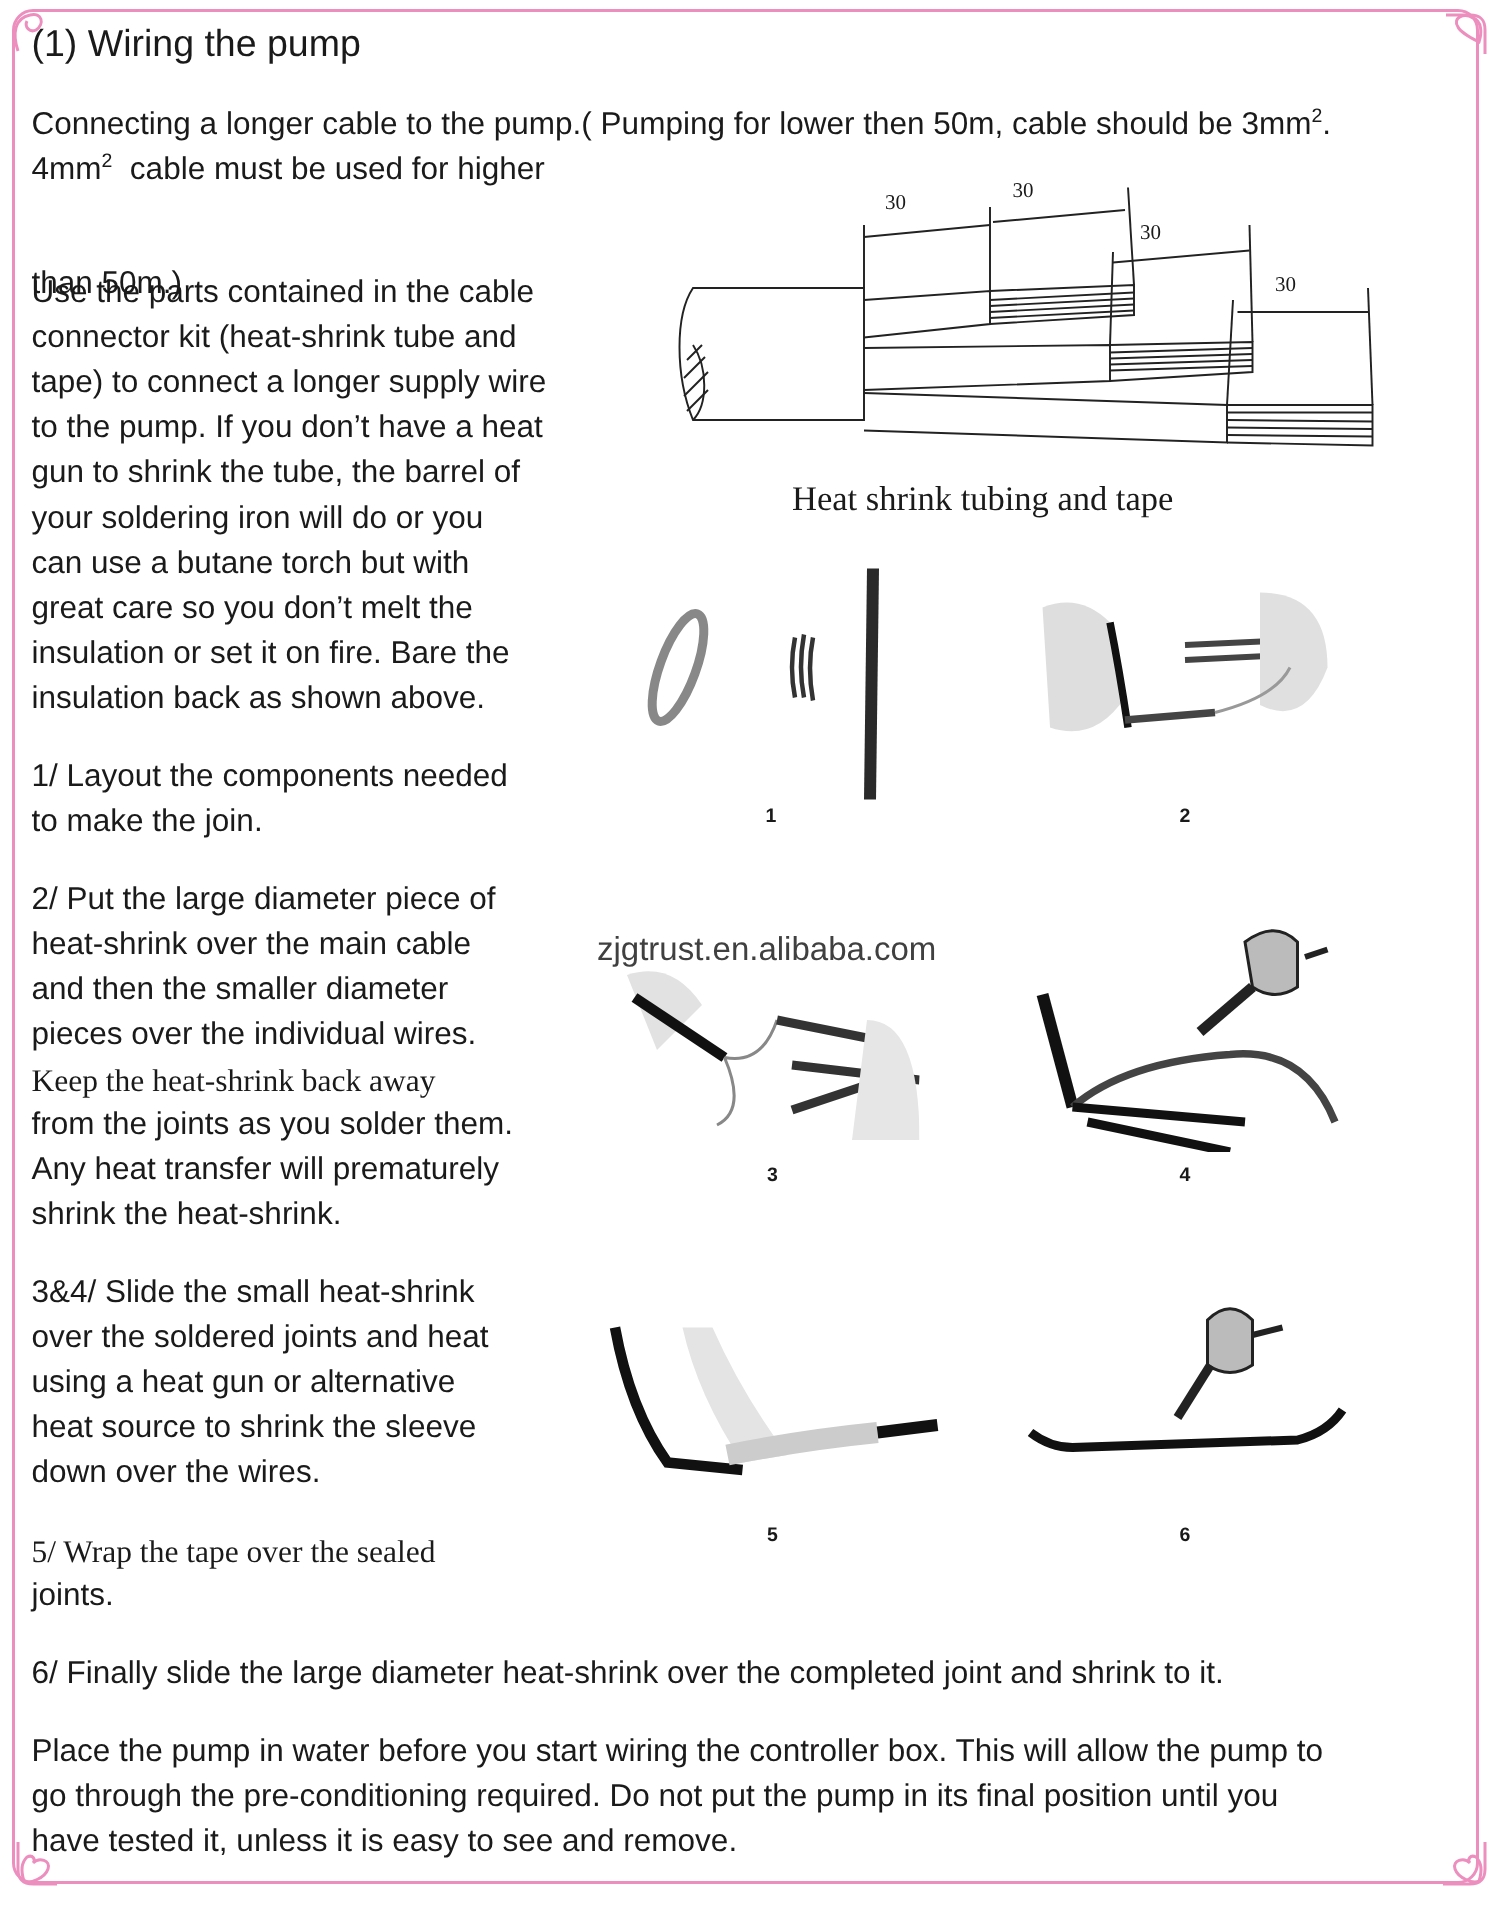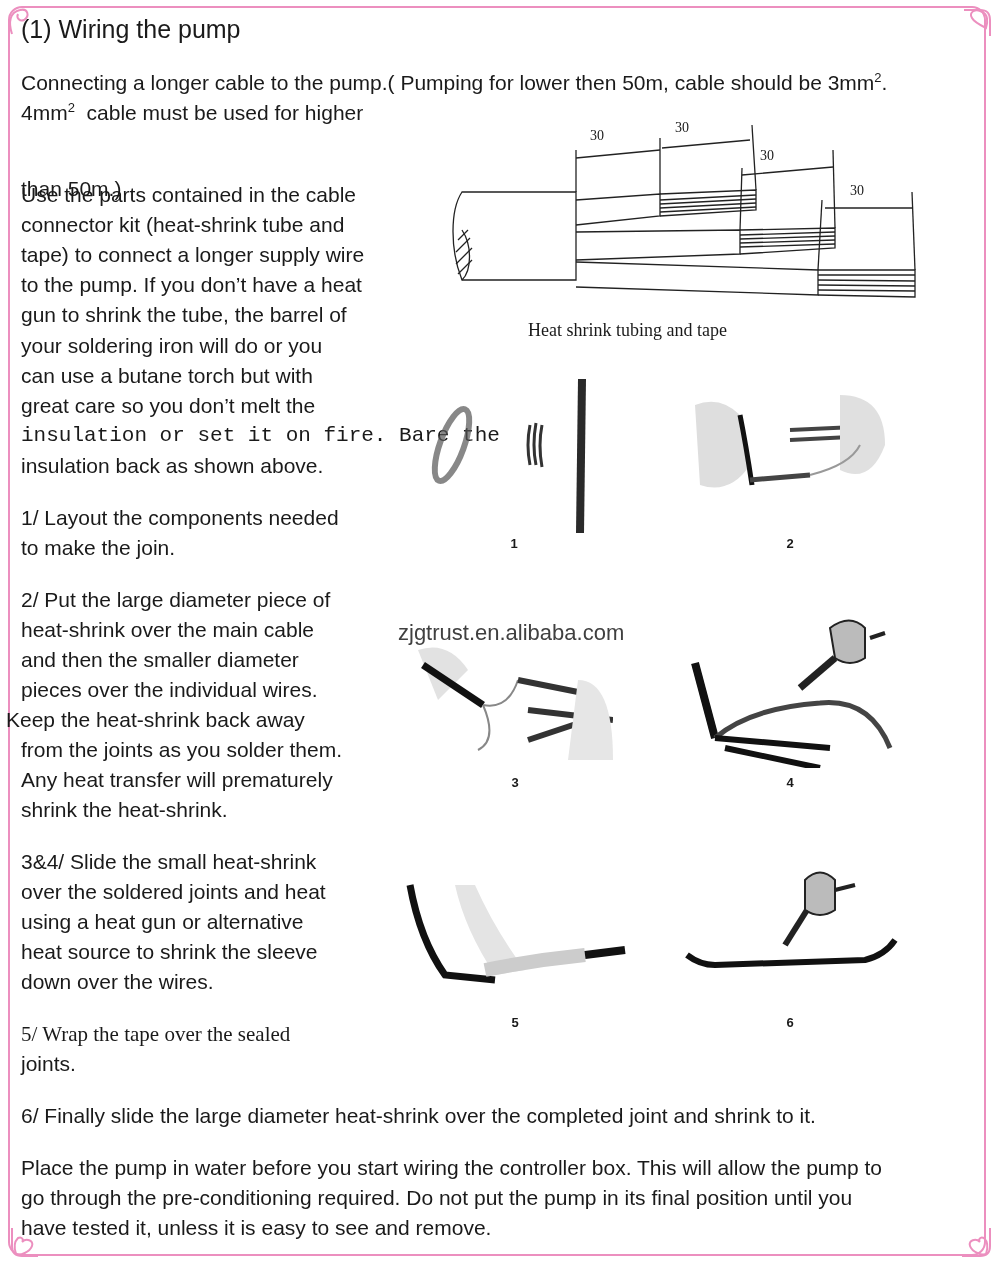--- a/index.html
+++ b/index.html
@@ -5,21 +5,21 @@
   html, body { margin:0; padding:0; background:#ffffff; }
   body { width:1000px; height:1270px; position:relative; overflow:hidden;
          font-family:"Liberation Sans", sans-serif; color:#1a1a1a; }
   .frame { position:absolute; left:8px; top:6px; width:978px; height:1250px;
            border:2px solid #ec8fbf; border-radius:14px; box-sizing:border-box; }
   .corner { position:absolute; width:34px; height:34px; }
   .corner svg { width:100%; height:100%; }
   .t { position:absolute; font-size:21px; line-height:30px; white-space:nowrap; }
   .title { position:absolute; left:21px; top:15px; font-size:25px; }
   sup { font-size:13px; line-height:0; }
-  .caption { position:absolute; left:528px; top:320px; font-family:"Liberation Serif", serif; font-size:18px; }
+  .caption { position:absolute; left:528px; top:320px; font-family:"Liberation Serif", serif; font-size:23px; }
   .watermark { position:absolute; left:398px; top:620px; font-size:22px; color:#404040; }
   .photo { position:absolute; }
   .photo svg { width:100%; height:100%; }
   .num { position:absolute; font-weight:bold; font-size:13px; width:20px; text-align:center; }
   .diagram { position:absolute; left:450px; top:120px; width:470px; height:180px; }
 </style>
 </head>
 <body>
 
 <div class="frame"></div>
@@ -56,35 +56,35 @@
 
 <div>
   <div class="t" style="left:21px;top:180px;">Use the parts contained in the cable</div>
   <div class="t" style="left:21px;top:210px;">connector kit (heat-shrink tube and</div>
   <div class="t" style="left:21px;top:240px;">tape) to connect a longer supply wire</div>
   <div class="t" style="left:21px;top:270px;">to the pump. If you don’t have a heat</div>
   <div class="t" style="left:21px;top:300px;">gun to shrink the tube, the barrel of</div>
   <div class="t" style="left:21px;top:331px;">your  soldering iron will do or you</div>
   <div class="t" style="left:21px;top:361px;">can use a butane torch but with</div>
   <div class="t" style="left:21px;top:391px;">great care so you don’t melt the</div>
-  <div class="t" style="left:21px;top:421px;font-family:Liberation Mono, monospace;">insulation or set it on fire. Bare the</div>
+  <div class="t" style="left:21px;top:421px;">insulation or set it on fire. Bare the</div>
   <div class="t" style="left:21px;top:451px;">insulation back as shown above.</div>
 </div>
 
 <div>
   <div class="t" style="left:21px;top:503px;">1/ Layout the components needed</div>
   <div class="t" style="left:21px;top:533px;">to make the join.</div>
 </div>
 
 <div>
   <div class="t" style="left:21px;top:585px;">2/ Put the large diameter piece of</div>
   <div class="t" style="left:21px;top:615px;">heat-shrink over the main cable</div>
   <div class="t" style="left:21px;top:645px;">and then the smaller diameter</div>
   <div class="t" style="left:21px;top:675px;">pieces over the individual wires.</div>
-  <div class="t" style="left:6px;top:705px;">Keep the heat-shrink back away</div>
+  <div class="t" style="left:21px;top:705px;font-family:Liberation Serif, serif;">Keep the heat-shrink back away</div>
   <div class="t" style="left:21px;top:735px;">from the joints as you solder them.</div>
   <div class="t" style="left:21px;top:765px;">Any heat transfer will prematurely</div>
   <div class="t" style="left:21px;top:795px;">shrink the heat-shrink.</div>
 </div>
 
 <div>
   <div class="t" style="left:21px;top:847px;">3&amp;4/ Slide the small heat-shrink</div>
   <div class="t" style="left:21px;top:877px;">over the soldered joints and heat</div>
   <div class="t" style="left:21px;top:907px;">using a heat gun or alternative</div>
   <div class="t" style="left:21px;top:937px;">heat source to shrink the sleeve</div>

